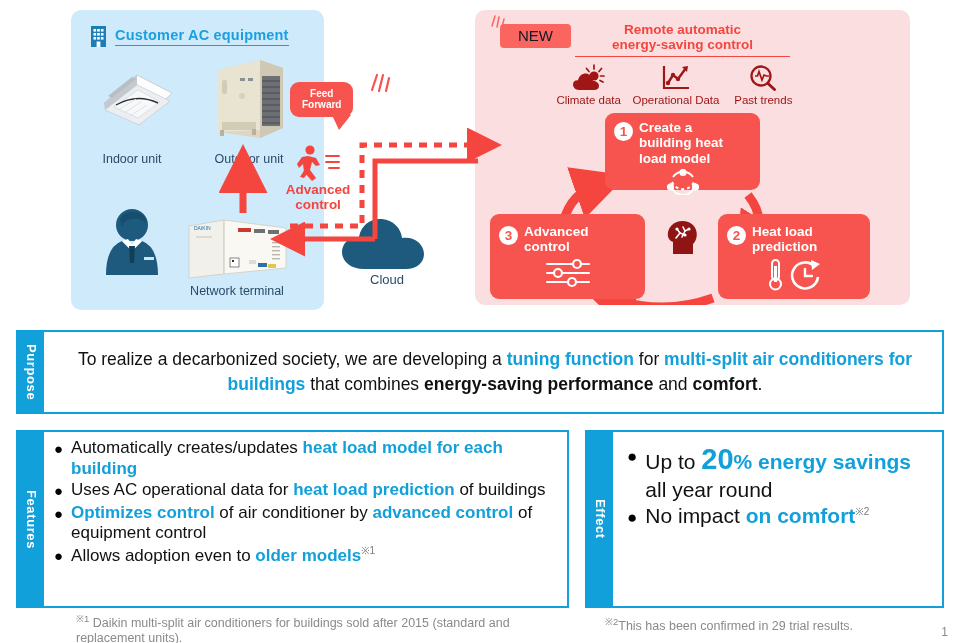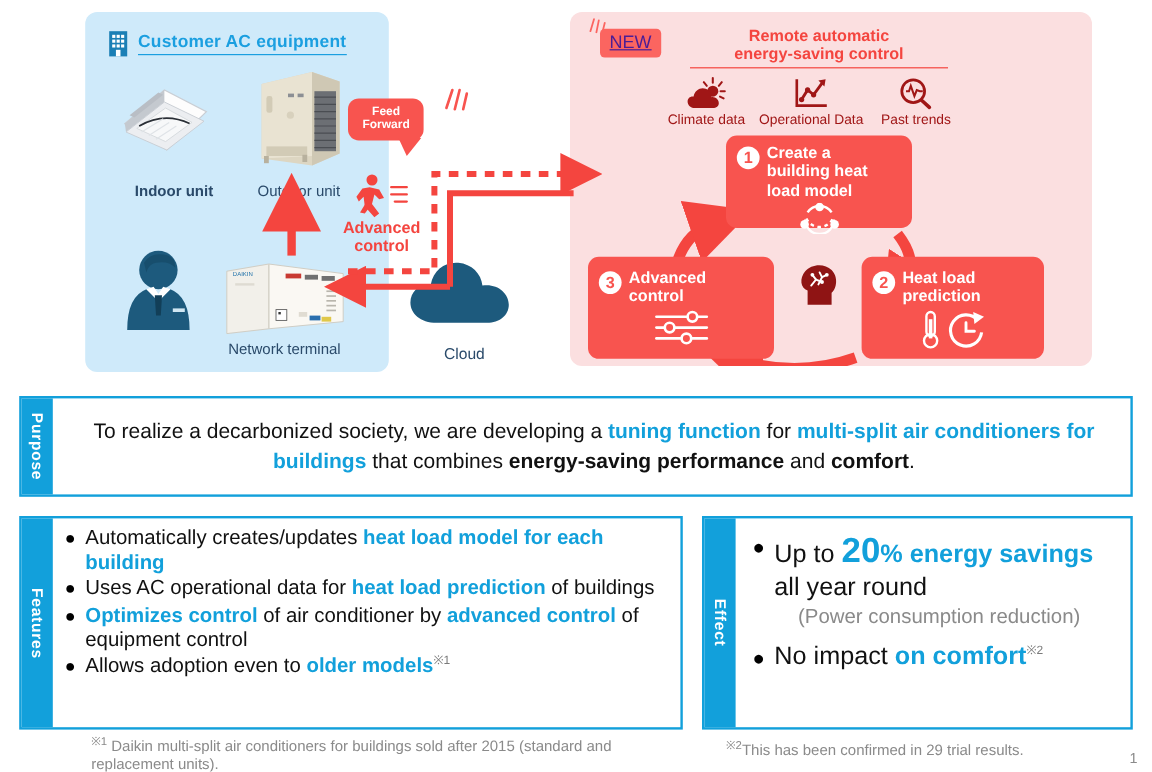--- a/index.html
+++ b/index.html
@@ -51,37 +51,37 @@
   .spark { position: absolute; left: 368px; top: 72px; z-index: 6; }
 
   .adv-ctrl-label {
     position: absolute; left: 272px; top: 182px; width: 92px;
     color: #f4453f; font-weight: bold; font-size: 13.5px;
     text-align: center; line-height: 1.12; z-index: 6;
   }
   .runner { position: absolute; left: 296px; top: 144px; z-index: 6; }
 
   .cloud-label {
-    position: absolute; left: 340px; top: 287px; width: 94px;
+    position: absolute; left: 340px; top: 272px; width: 94px;
     text-align: center; color: #2a4a6a; font-size: 13px;
   }
   .cloud-shape { position: absolute; left: 340px; top: 213px; z-index: 3; }
 
   .arrows-svg { position: absolute; left: 0; top: 0; width: 960px; height: 320px; z-index: 4; pointer-events: none; }
 
   
   .pink-panel {
     position: absolute; left: 475px; top: 10px;
     width: 435px; height: 295px;
     background: #fbdfe0; border-radius: 10px;
   }
   .new-badge {
     position: absolute; left: 500px; top: 24px;
-    background: #fb6560; color: #4c1d95; font-size: 15px;
-    padding: 3px 8px 4px; border-radius: 4px; z-index: 6; text-decoration: underline;
+    background: #fb6560; color: #0f172a; font-size: 15px;
+    padding: 3px 18px 4px; border-radius: 4px; z-index: 6;
   }
   .new-spark { position: absolute; left: 490px; top: 14px; z-index: 6; }
 
   .pink-title {
     position: absolute; left: 575px; top: 22px; width: 215px;
     text-align: center; color: #f4453f; font-weight: bold;
     font-size: 13.5px; line-height: 1.14;
     border-bottom: 1.2px solid #f4453f; padding-bottom: 3px;
   }
 
@@ -224,21 +224,21 @@
       </g>
       <rect x="12" y="24" width="5" height="14" rx="2" fill="#d2cbb6"></rect>
       <rect x="30" y="22" width="5" height="3" fill="#8c8f94"></rect>
       <rect x="38" y="22" width="5" height="3" fill="#8c8f94"></rect>
       <circle cx="32" cy="40" r="3" fill="#d8d1bd"></circle>
       <rect x="12" y="66" width="34" height="8" fill="#d2cbb6"></rect>
       <rect x="10" y="74" width="4" height="6" fill="#b8b19e"></rect>
       <rect x="42" y="73" width="4" height="6" fill="#b8b19e"></rect>
     </svg>
 
-    <div class="caption" style="left:100px; top:152px; width:90px;font-weight:bold;">Indoor unit</div>
+    <div class="caption" style="left:87px; top:152px; width:90px;">Indoor unit</div>
     <div class="caption" style="left:202px; top:152px; width:94px;">Outdoor unit</div>
 
     <svg class="unit-img" style="left:100px; top:205px;" width="64" height="72" viewBox="0 0 64 72">
       <circle cx="32" cy="20" r="16" fill="#1d5a7d"></circle>
       <path d="M20,14 Q26,4 40,8 Q46,10 46,18 Q40,12 30,14 Q24,15 22,22 Z" fill="#174e6d"></path>
       <path d="M6,70 Q6,42 22,36 L32,46 L42,36 Q58,42 58,70 Z" fill="#1d5a7d"></path>
       <path d="M22,36 L32,46 L42,36 L36,34 L32,40 L28,34 Z" fill="#ffffff"></path>
       <path d="M29,41 L35,41 L34,58 L30,58 Z" fill="#123f58"></path>
       <rect x="44" y="52" width="10" height="3" fill="#cfe6f2"></rect>
     </svg>
@@ -496,21 +496,20 @@
     <div class="side-label">
       <span>Effect</span>
     </div>
     <div class="bullets">
 
       <div class="bullet">
         <div class="dot">●</div>
         <div class="btxt"><span>Up to </span><span class="big20">20</span><span class="b">% energy savings</span><span> all year round</span></div>
       </div>
 
-      <div class="sub-note">(Power consumption reduction)</div>
 
       <div class="bullet">
         <div class="dot">●</div>
         <div class="btxt"><span>No impact </span><span class="b">on comfort</span><span class="sup">※2</span></div>
       </div>
     </div>
   </div>
 
   <div class="footnote" id="fn1"><span class="fnmark">※1</span>&nbsp;<span>Daikin multi-split air conditioners for buildings sold after 2015 (standard and replacement units).</span></div>
 

